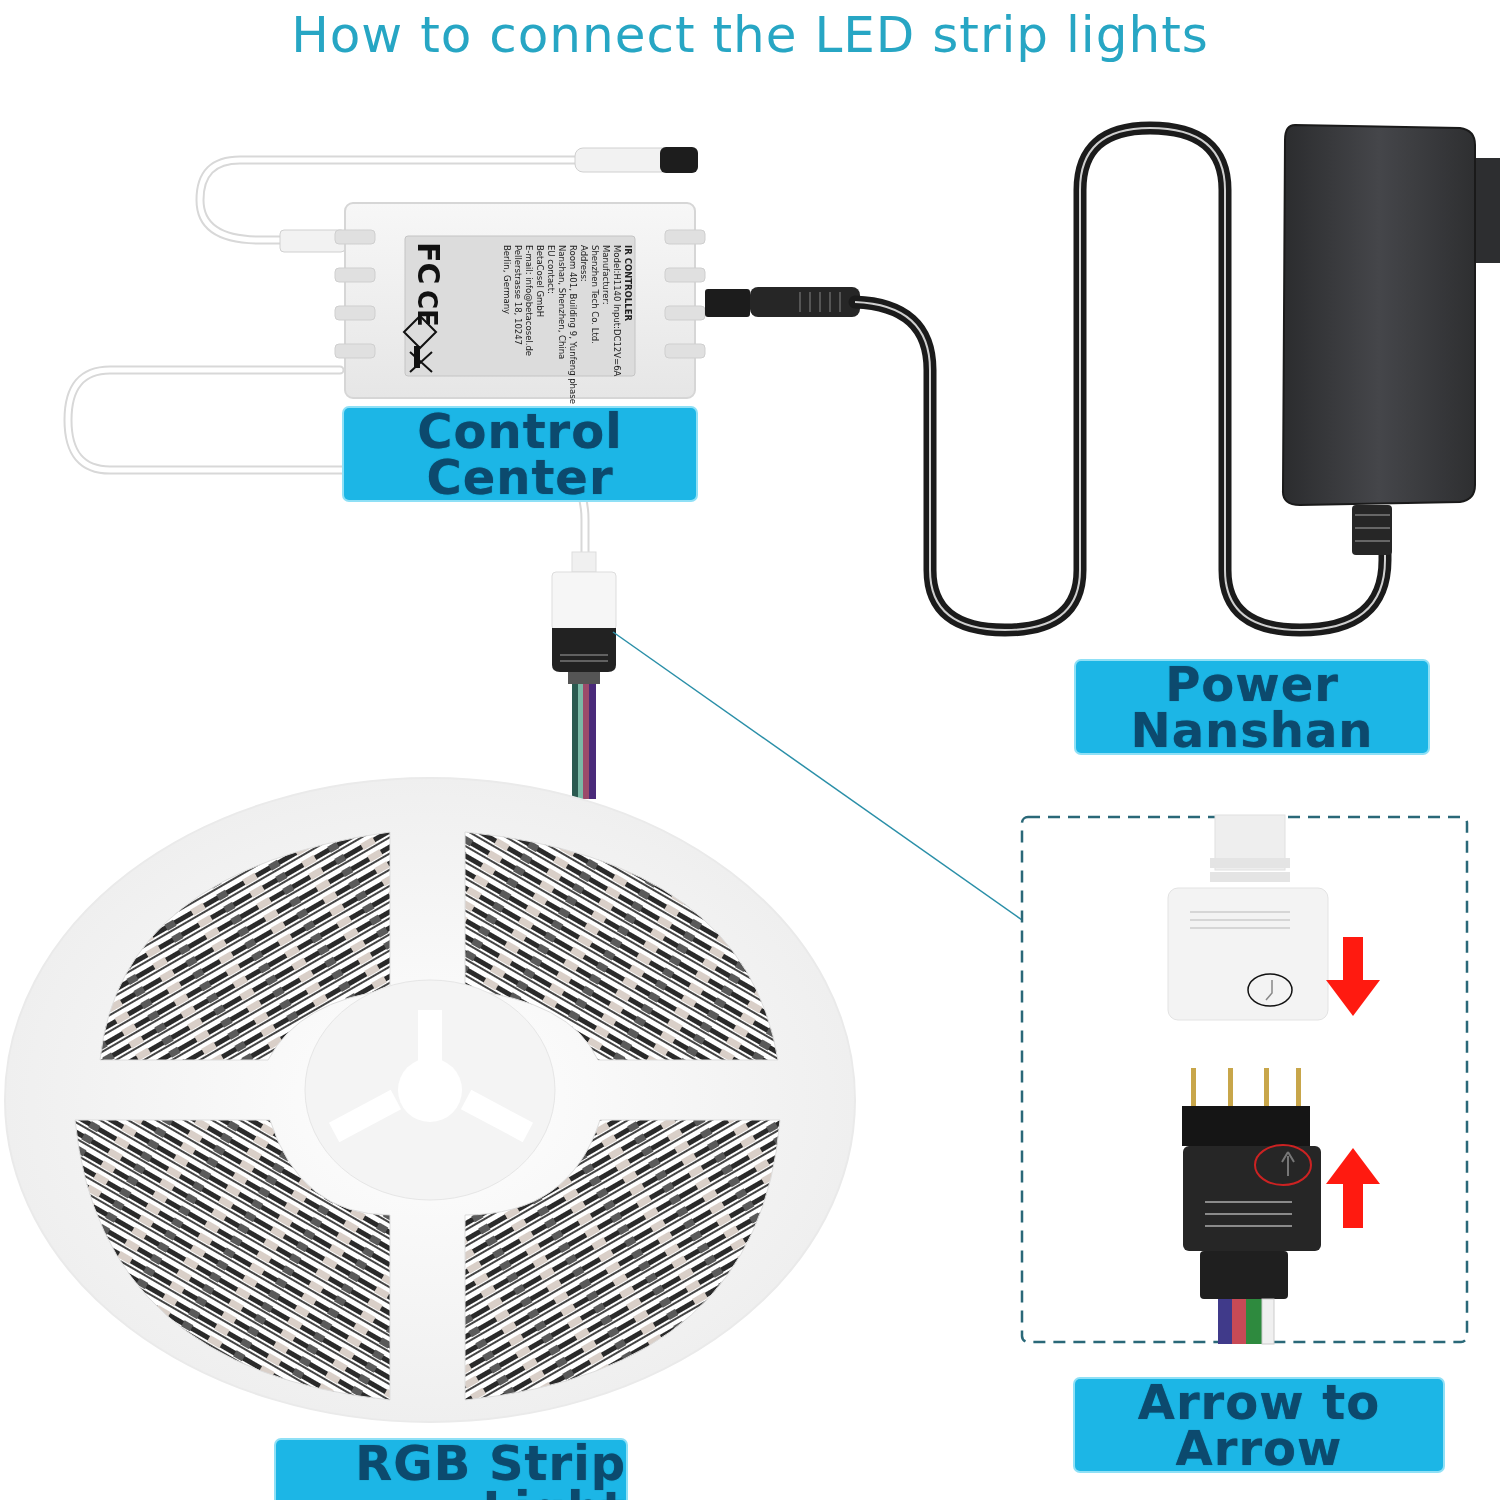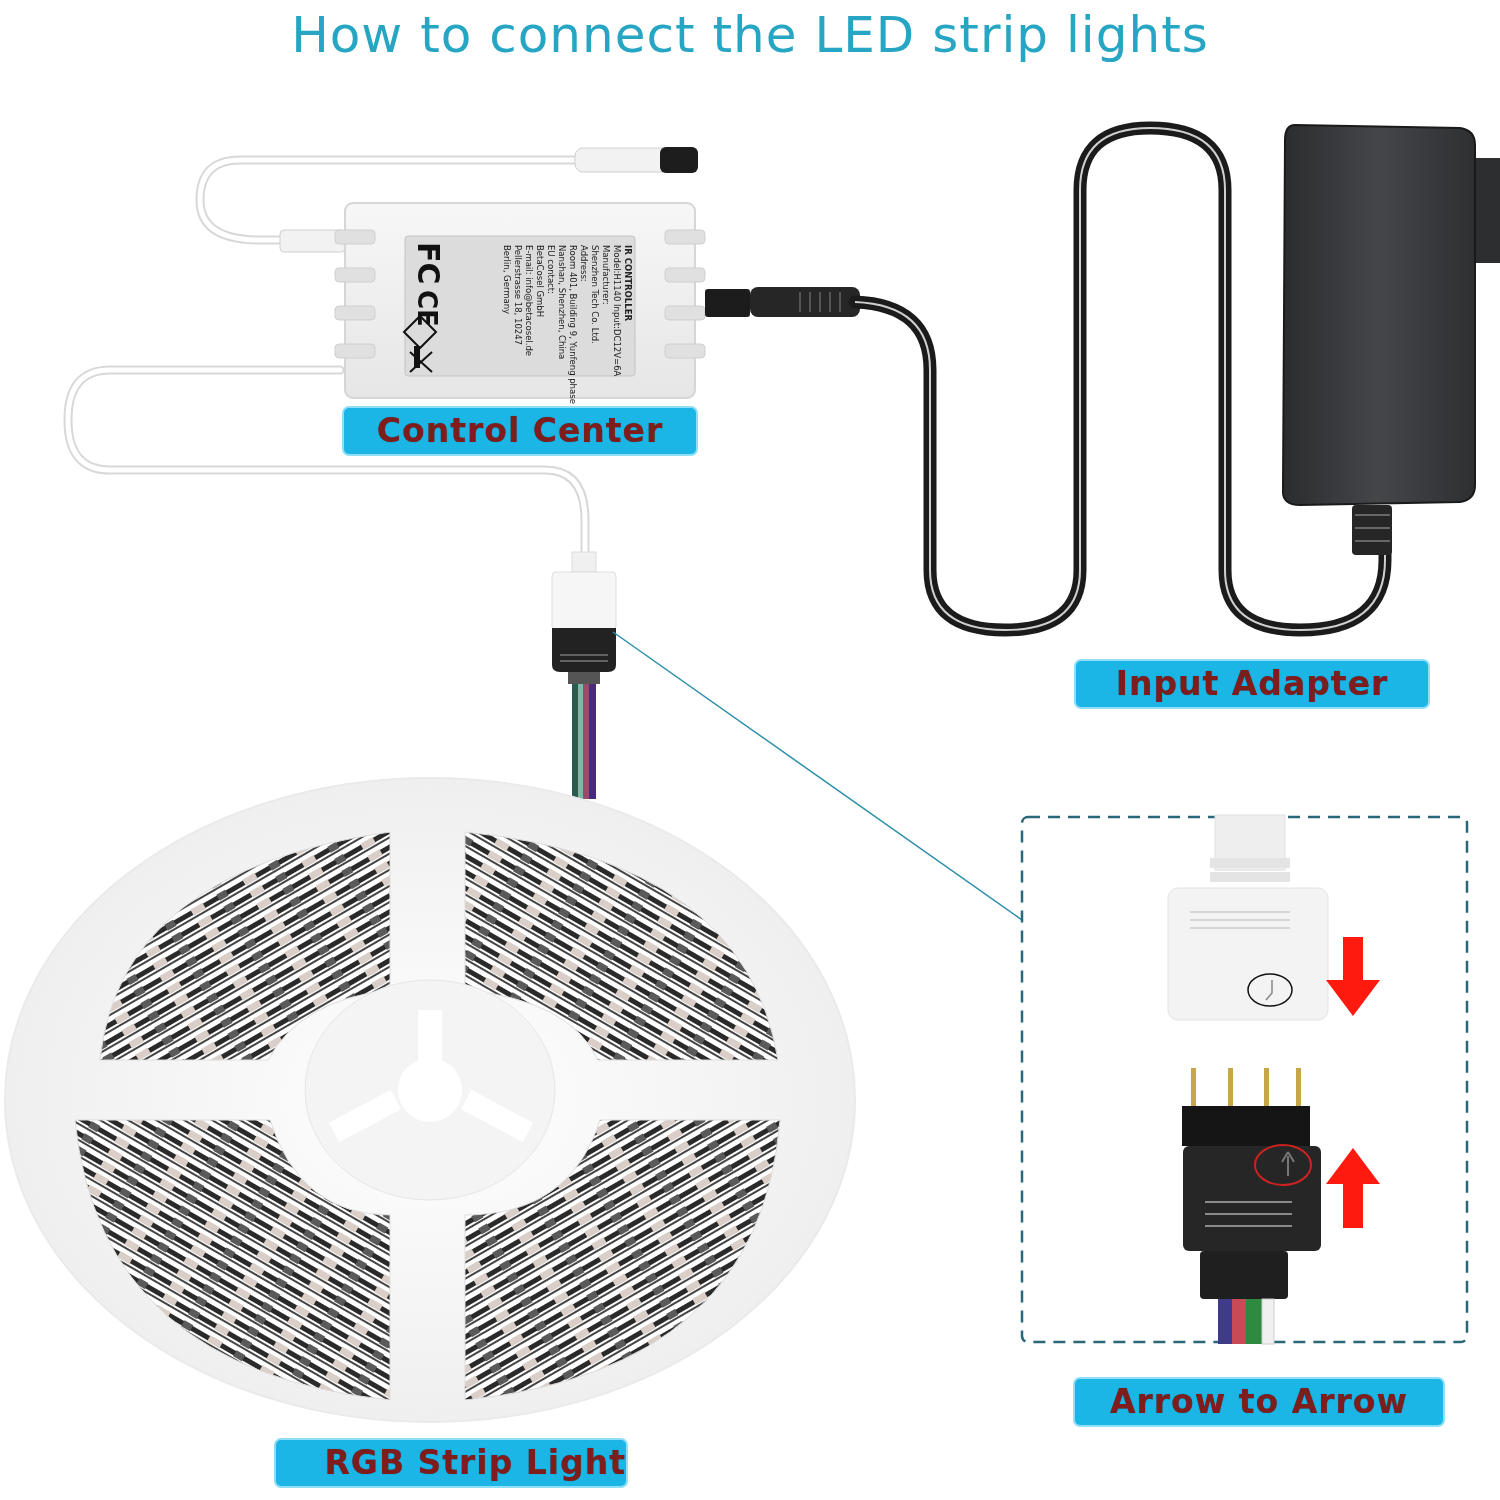--- a/index.html
+++ b/index.html
@@ -3,23 +3,23 @@
 <meta charset="utf-8">
 <style>
   html, body { margin: 0; padding: 0; background: #ffffff; }
   body { width: 1500px; height: 1500px; position: relative; overflow: hidden; font-family: "DejaVu Sans", sans-serif; }
   .title {
     position: absolute; left: 0; top: 6px; width: 1624px; text-align: center;
     font-family: "DejaVu Sans", sans-serif; font-size: 50px; color: #27a6c4;
     letter-spacing: 1px; transform: translateX(-62px);
   }
   .label {
-    position: absolute; background: #1cb6e6; color: #7f1d1d;
+    position: absolute; background: #1cb6e6; color: #0c4a6e;
     font-family: "DejaVu Sans", sans-serif; font-weight: bold;
-    font-size: 33px; line-height: 46px; border-radius: 5px; text-align: center;
+    font-size: 48px; line-height: 46px; border-radius: 5px; text-align: center;
     box-shadow: 0 0 0 2px #8fe0f6; text-shadow: 0 0 1px #0a6f8f;
     letter-spacing: 1px;
   }
   svg.scene { position: absolute; left: 0; top: 0; }
 </style>
 </head>
 <body>
 
 <div class="title">How to connect the LED strip lights</div>
 
@@ -203,15 +203,15 @@
       <rect x="1232" y="1299" width="14" height="45" fill="#c84a56"></rect>
       <rect x="1246" y="1299" width="16" height="45" fill="#2e8a3e"></rect>
       <rect x="1262" y="1299" width="12" height="45" fill="#f0f0f0" stroke="#ccc"></rect>
     </g>
 
     <path d="M1353 1148 L1380 1184 L1363 1184 L1363 1228 L1343 1228 L1343 1184 L1326 1184 Z" fill="#ff1a10"></path>
   </g>
 </svg>
 
 <div class="label" style="left:344px; top:408px; width:352px;">Control Center</div>
-<div class="label" style="left:1076px; top:661px; width:352px;">Input Adapter</div>
+<div class="label" style="left:1076px; top:661px; width:352px;">Power Nanshan</div>
 <div class="label" style="left:1075px; top:1358px; width:368px;margin-top:21px;">Arrow to Arrow</div>
 <div class="label" style="left:276px; top:1440px; width:350px;text-align:right;">RGB Strip Light</div>
 
 </body></html>

